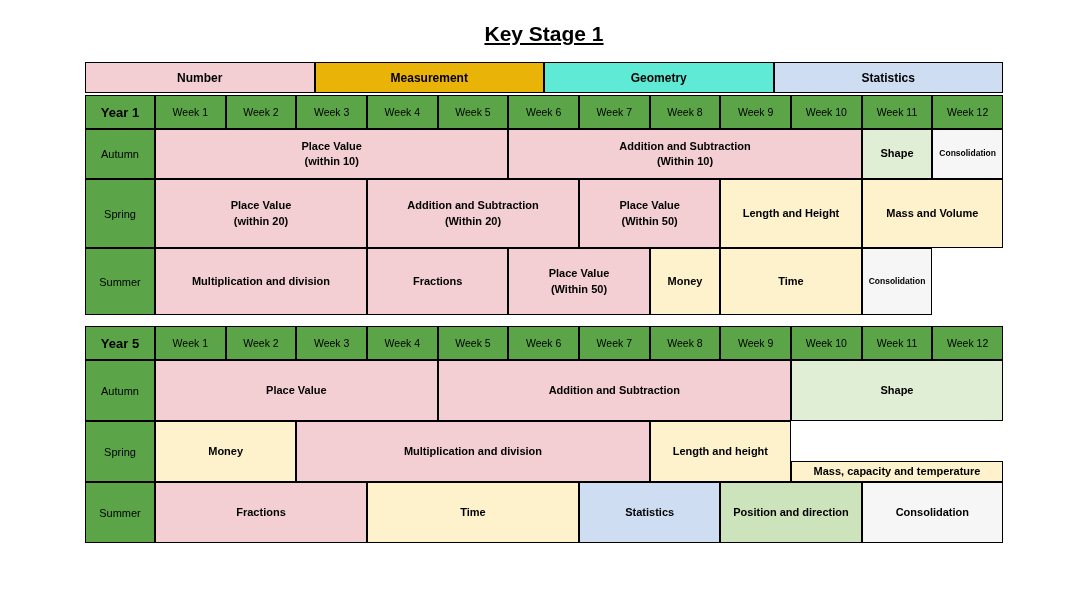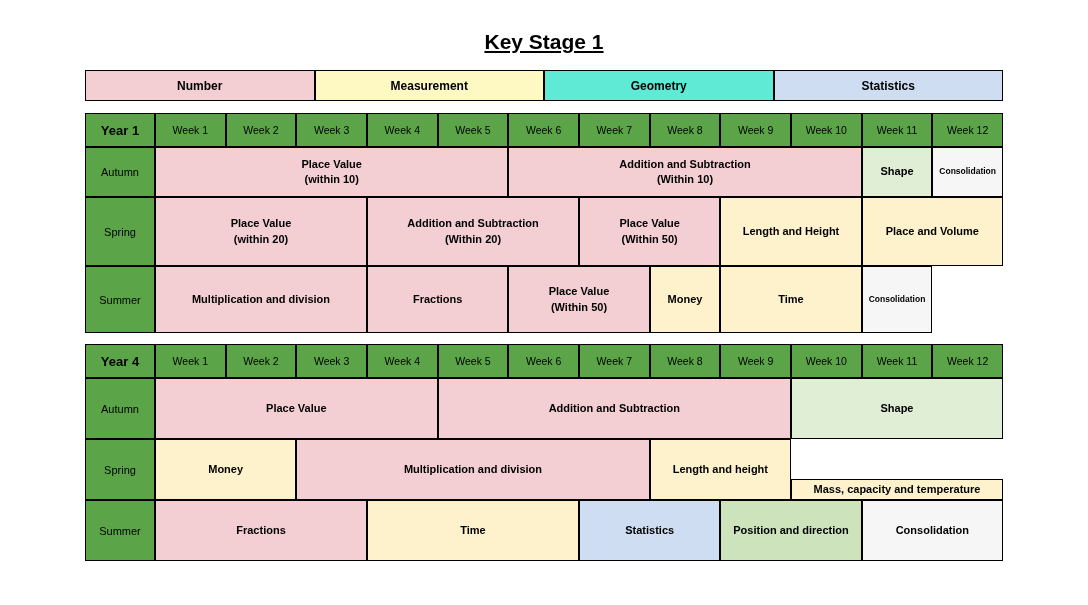--- a/index.html
+++ b/index.html
@@ -3,41 +3,41 @@
 <meta charset="utf-8">
 <style>
   * { box-sizing: border-box; }
   html,body { margin:0; padding:0; }
   body {
     width:1088px; height:605px;
     background:#ffffff;
     font-family:"Liberation Sans", sans-serif;
     color:#000;
   }
-  .page { width:918px; margin:0 auto; padding-top:30px; }
+  .page { width:918px; margin:0 auto; padding-top:22px; }
   .title {
     text-align:center;
     font-size:21px;
     font-weight:700;
     text-decoration:underline;
     margin:0 0 16px 0;
   }
   .cell {
     border:1px solid #000;
     display:flex;
     align-items:center;
     justify-content:center;
     text-align:center;
     padding:2px 3px;
   }
   .legend {
     display:grid;
     grid-template-columns:repeat(4,1fr);
     height:31px;
-    margin-bottom:12px;
+    margin-bottom:2px;
   }
   .legend-cell { font-weight:700; font-size:12px; }
   .year-table { margin-bottom:11px; }
   .row {
     display:grid;
     grid-template-columns:70px repeat(12,1fr);
   }
   .header-row { height:34px; }
   .week-cell { font-size:10.5px; }
   .year-label { font-weight:700; font-size:13px; }
@@ -56,21 +56,21 @@
 </style>
 </head>
 <body>
 
 <div class="page">
 
   <h1 class="title">Key Stage 1</h1>
 
   <div class="legend">
     <div class="cell legend-cell" style="background: rgb(243, 207, 211);">Number</div>
-    <div class="cell legend-cell" style="background: #fef9c3;">Measurement</div>
+    <div class="cell legend-cell" style="background: #eab308;">Measurement</div>
     <div class="cell legend-cell" style="background: #5eead4;">Geometry</div>
     <div class="cell legend-cell" style="background: rgb(207, 221, 242);">Statistics</div>
   </div>
 
   <div class="year-table">
 
     <div class="row header-row">
       <div class="cell year-label" style="background: rgb(91, 164, 71);">Year 1</div>
       <div class="cell week-cell" style="background: rgb(91, 164, 71);">Week 1</div>
       <div class="cell week-cell" style="background: rgb(91, 164, 71);">Week 2</div>
@@ -98,40 +98,40 @@
 
     <div class="row h69">
       <div class="cell term-cell" style="background: rgb(91, 164, 71);">Spring</div>
       <div class="cell block" style="grid-column: span 3; background: rgb(243, 207, 211);">Place Value
 (within 20)</div>
       <div class="cell block" style="grid-column: span 3; background: rgb(243, 207, 211);">Addition and Subtraction
 (Within 20)</div>
       <div class="cell block" style="grid-column: span 2; background: rgb(243, 207, 211);">Place Value
 (Within 50)</div>
       <div class="cell block" style="grid-column: span 2; background: rgb(253, 242, 204);">Length and Height</div>
-      <div class="cell block" style="grid-column: span 2; background: rgb(253, 242, 204);">Place and Volume</div>
+      <div class="cell block" style="grid-column: span 2; background: rgb(253, 242, 204);">Mass and Volume</div>
     </div>
 
     <div class="row h67">
       <div class="cell term-cell" style="background: rgb(91, 164, 71);">Summer</div>
       <div class="cell block" style="grid-column: span 3; background: rgb(243, 207, 211);">Multiplication and division</div>
       <div class="cell block" style="grid-column: span 2; background: rgb(243, 207, 211);">Fractions</div>
       <div class="cell block" style="grid-column: span 2; background: rgb(243, 207, 211);">Place Value
 (Within 50)</div>
       <div class="cell block" style="grid-column: span 1; background: rgb(253, 242, 204);">Money</div>
       <div class="cell block" style="grid-column: span 2; background: rgb(253, 242, 204);">Time</div>
       <div class="cell block small" style="grid-column: span 1; background: rgb(246, 246, 246);">Consolidation</div>
     </div>
 
   </div>
 
   <div class="year-table">
 
     <div class="row header-row">
-      <div class="cell year-label" style="background: rgb(91, 164, 71);">Year 4</div>
+      <div class="cell year-label" style="background: rgb(91, 164, 71);">Year 5</div>
       <div class="cell week-cell" style="background: rgb(91, 164, 71);">Week 1</div>
       <div class="cell week-cell" style="background: rgb(91, 164, 71);">Week 2</div>
       <div class="cell week-cell" style="background: rgb(91, 164, 71);">Week 3</div>
       <div class="cell week-cell" style="background: rgb(91, 164, 71);">Week 4</div>
       <div class="cell week-cell" style="background: rgb(91, 164, 71);">Week 5</div>
       <div class="cell week-cell" style="background: rgb(91, 164, 71);">Week 6</div>
       <div class="cell week-cell" style="background: rgb(91, 164, 71);">Week 7</div>
       <div class="cell week-cell" style="background: rgb(91, 164, 71);">Week 8</div>
       <div class="cell week-cell" style="background: rgb(91, 164, 71);">Week 9</div>
       <div class="cell week-cell" style="background: rgb(91, 164, 71);">Week 10</div>

